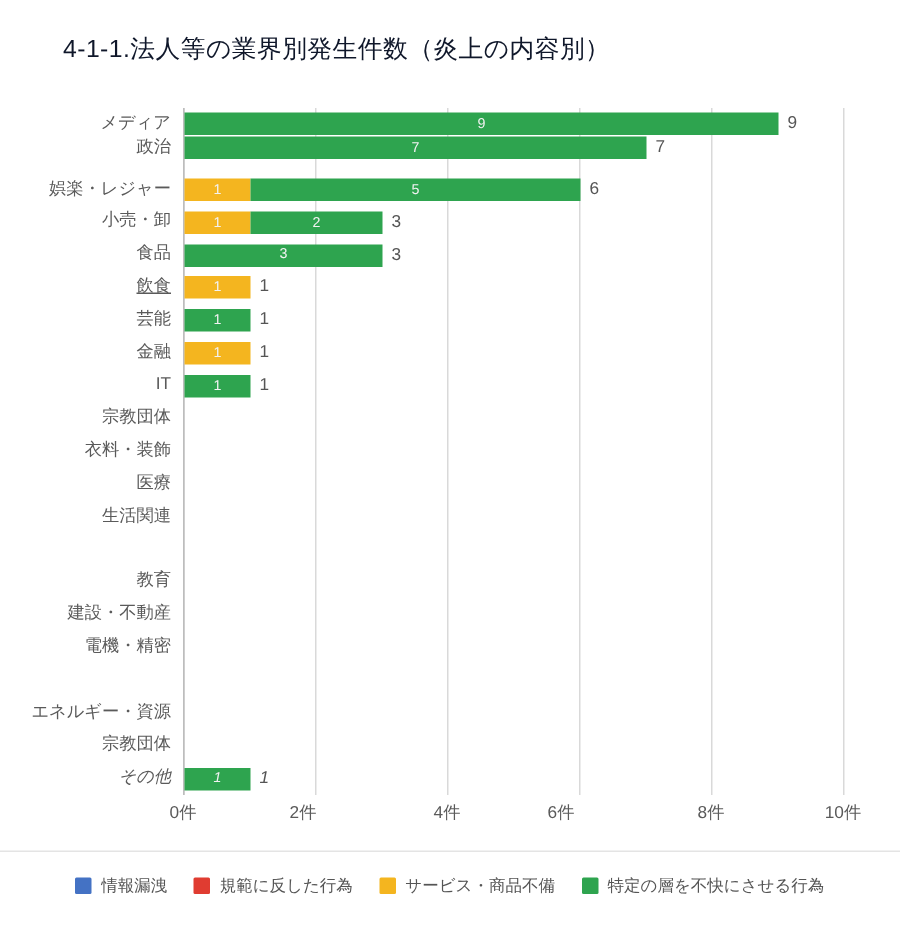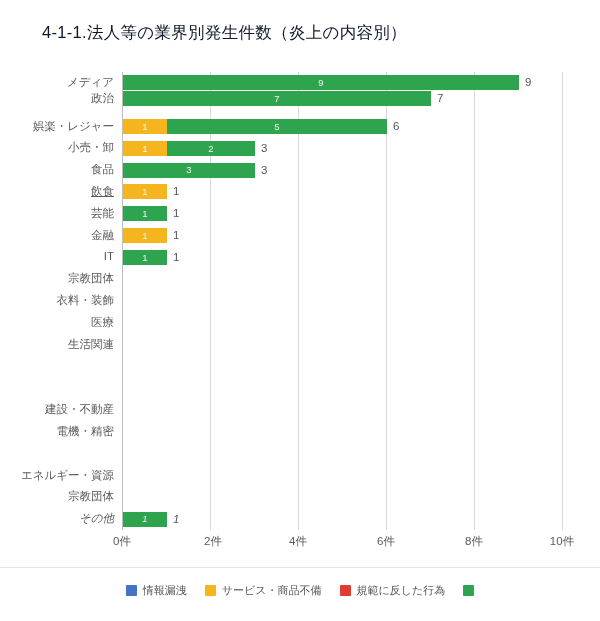--- a/index.html
+++ b/index.html
@@ -258,20 +258,24 @@
         <div class="bar-wrap" style="top: 3.40476px;"></div>
       </div>
       <div class="row" style="top: 239.905px; height: 21.8095px;">
         <div class="cat-label" style="height: 21.8095px; line-height: 21.8095px;">医療</div>
         <div class="bar-wrap" style="top: 3.40476px;"></div>
       </div>
       <div class="row" style="top: 261.714px; height: 21.8095px;">
         <div class="cat-label" style="height: 21.8095px; line-height: 21.8095px;">生活関連</div>
         <div class="bar-wrap" style="top: 3.40476px;"></div>
       </div>
+      <div class="row" style="top: 305.333px; height: 21.8095px;">
+        <div class="cat-label" style="height: 21.8095px; line-height: 21.8095px;">教育</div>
+        <div class="bar-wrap" style="top: 3.40476px;"></div>
+      </div>
       <div class="row" style="top: 327.143px; height: 21.8095px;">
         <div class="cat-label" style="height: 21.8095px; line-height: 21.8095px;">建設・不動産</div>
         <div class="bar-wrap" style="top: 3.40476px;"></div>
       </div>
       <div class="row" style="top: 348.952px; height: 21.8095px;">
         <div class="cat-label" style="height: 21.8095px; line-height: 21.8095px;">電機・精密</div>
         <div class="bar-wrap" style="top: 3.40476px;"></div>
       </div>
       <div class="row" style="top: 392.571px; height: 21.8095px;">
         <div class="cat-label" style="height: 21.8095px; line-height: 21.8095px;">エネルギー・資源</div>
@@ -287,38 +291,39 @@
           <div class="seg" style="width: 44px; background: rgb(46, 164, 79);">
             <span class="seg-label">1</span>
           </div>
         </div>
         <div class="total-label" style="left: 51px; top: 4.40476px;">1</div>
       </div>
     </div>
 
   <div id="x-axis">
       <div class="xtick" style="left: 0px; text-align: center;">0件</div>
-      <div class="xtick" style="left: 91px;">2件</div>
+      <div class="xtick" style="left: 80px;">2件</div>
       <div class="xtick" style="left: 176px;">4件</div>
-      <div class="xtick" style="left: 264px;">6件</div>
+      <div class="xtick" style="left: 252px;">6件</div>
       <div class="xtick" style="left: 352px;">8件</div>
       <div class="xtick" style="left: 440px;">10件</div>
     </div>
 
   <div id="legend">
       <div class="legend-item">
         <span class="legend-swatch" style="background: rgb(68, 114, 196);"></span>
         <span class="legend-text">情報漏洩</span>
       </div>
       <div class="legend-item">
+        <span class="legend-swatch" style="background: rgb(224, 60, 49);"></span>
+        <span class="legend-text">規範に反した行為</span>
+      </div>
+      <div class="legend-item">
         <span class="legend-swatch" style="background: rgb(244, 181, 31);"></span>
         <span class="legend-text">サービス・商品不備</span>
       </div>
       <div class="legend-item">
-        <span class="legend-swatch" style="background: rgb(224, 60, 49);"></span>
-        <span class="legend-text">規範に反した行為</span>
-      </div>
-      <div class="legend-item">
         <span class="legend-swatch" style="background: rgb(46, 164, 79);"></span>
+        <span class="legend-text">特定の層を不快にさせる行為</span>
       </div>
     </div>
 
 </div>
 
 </body></html>

